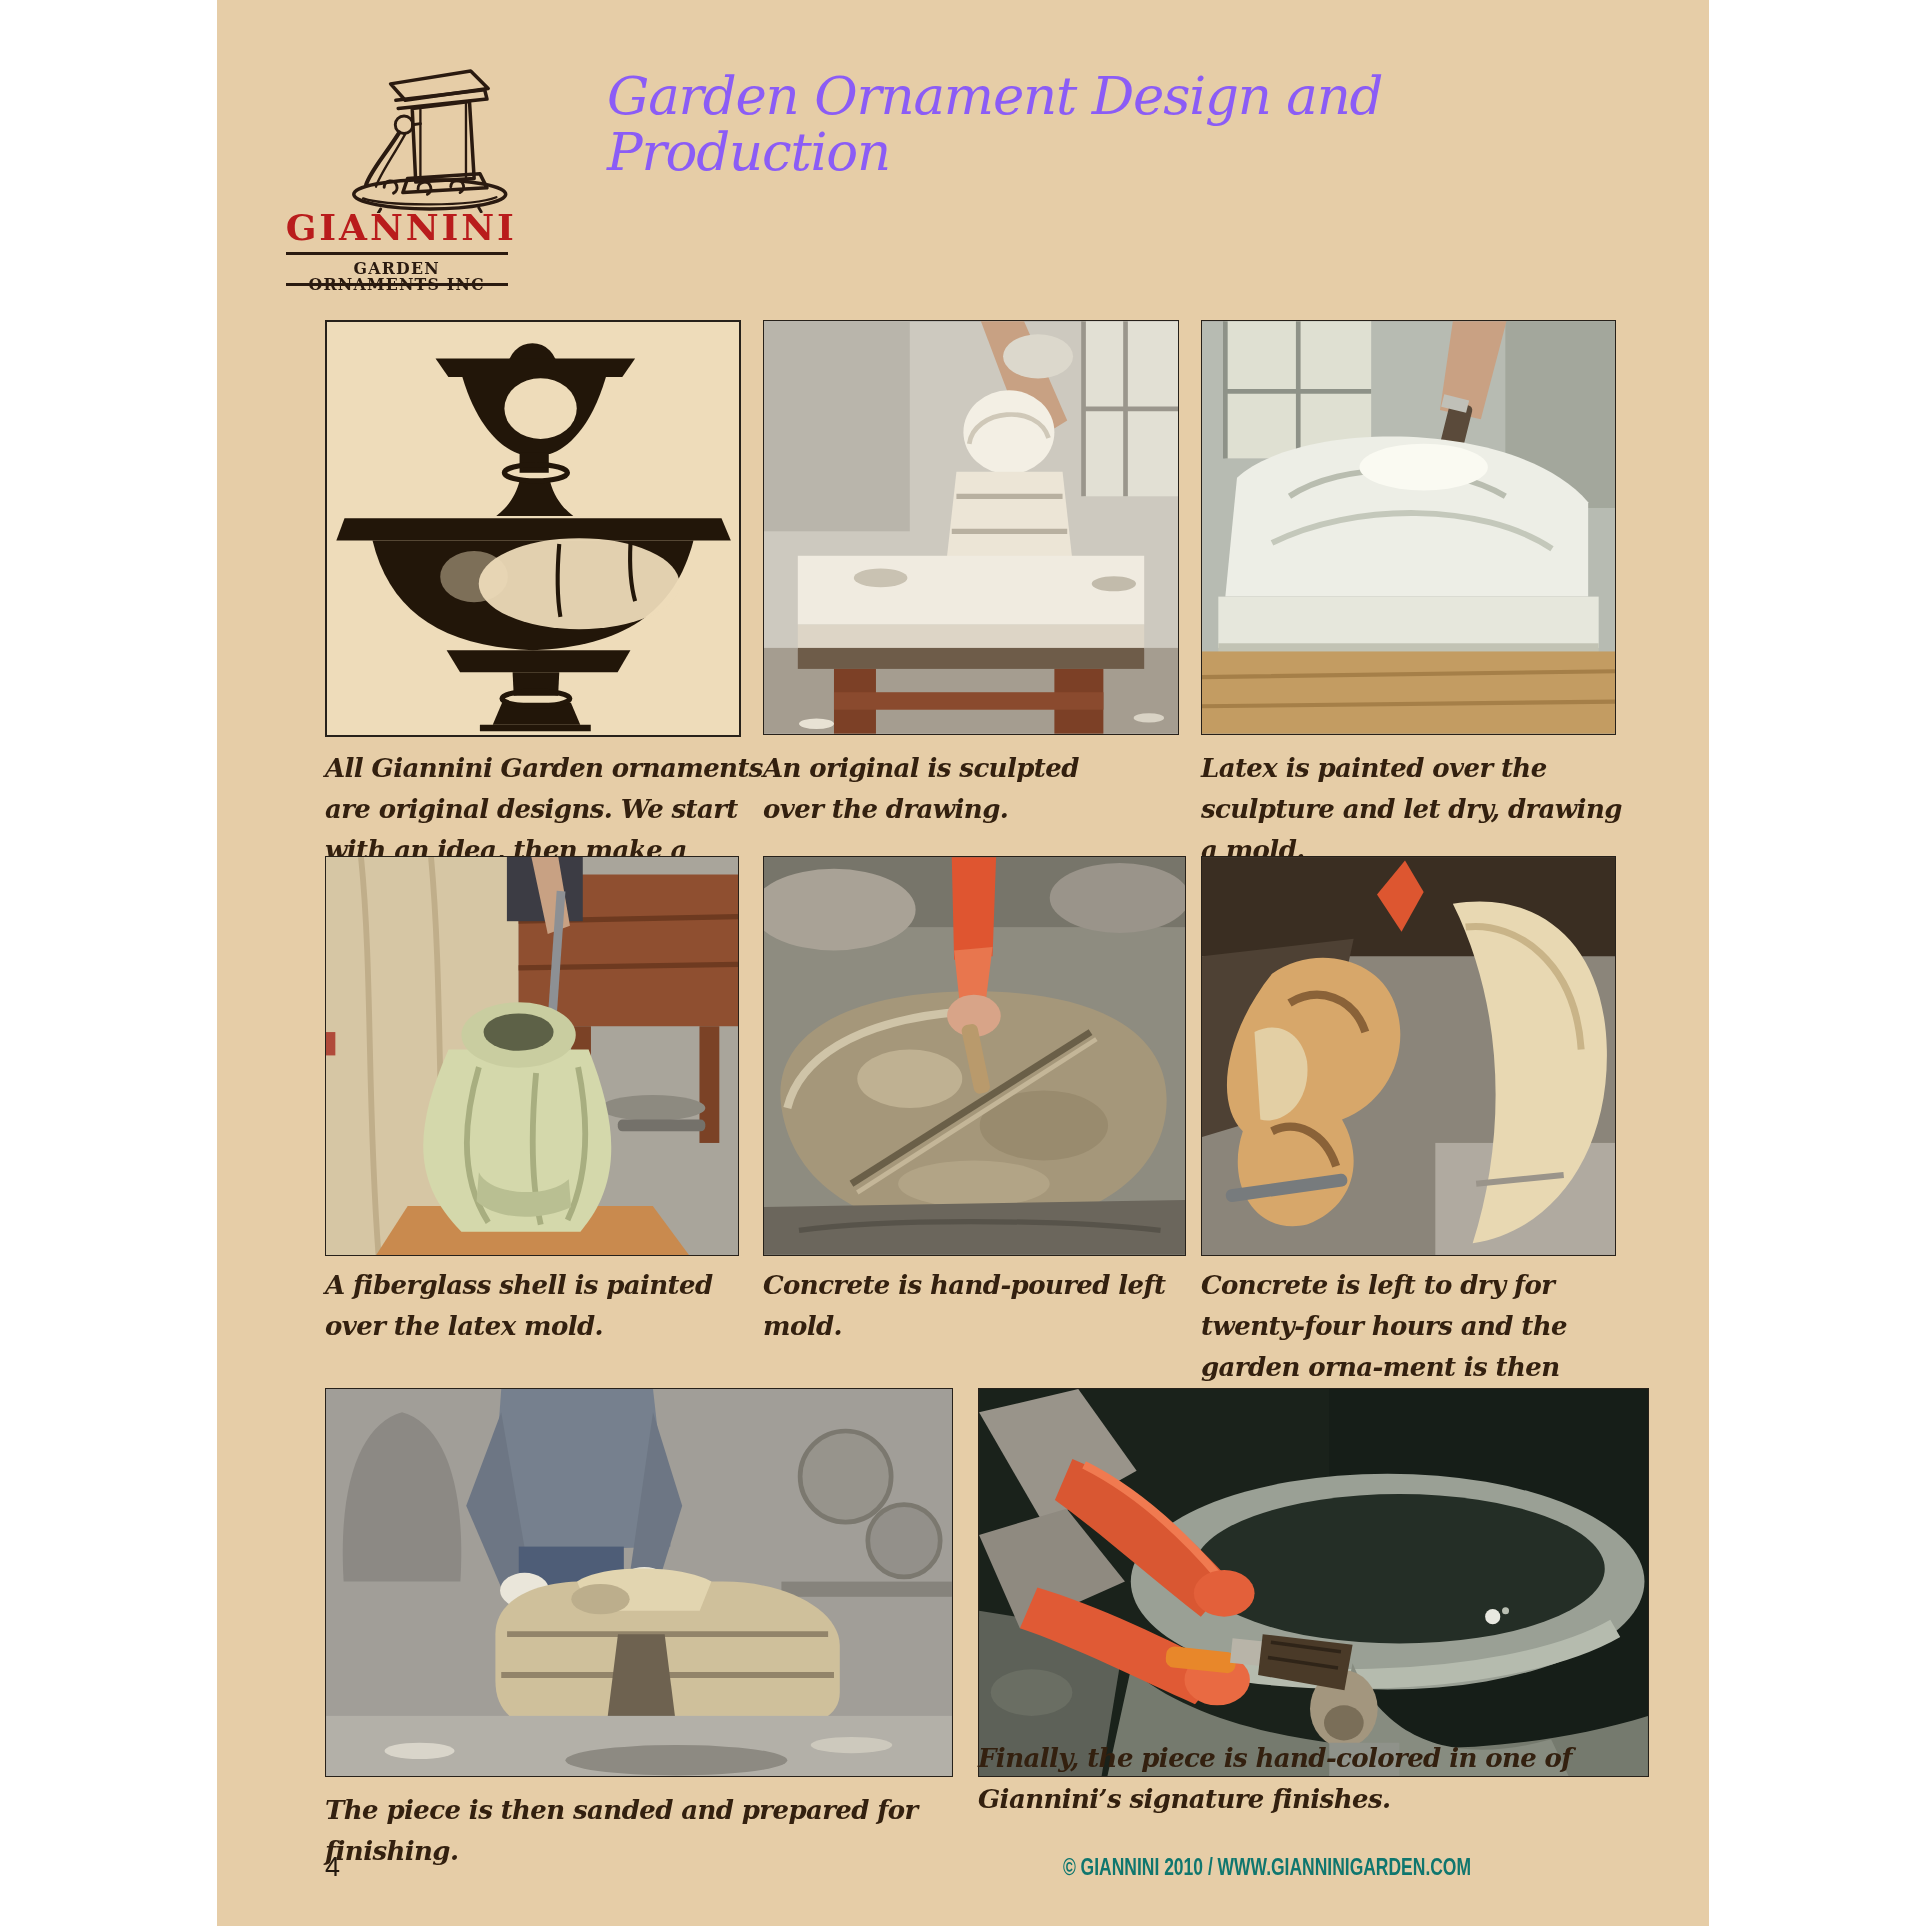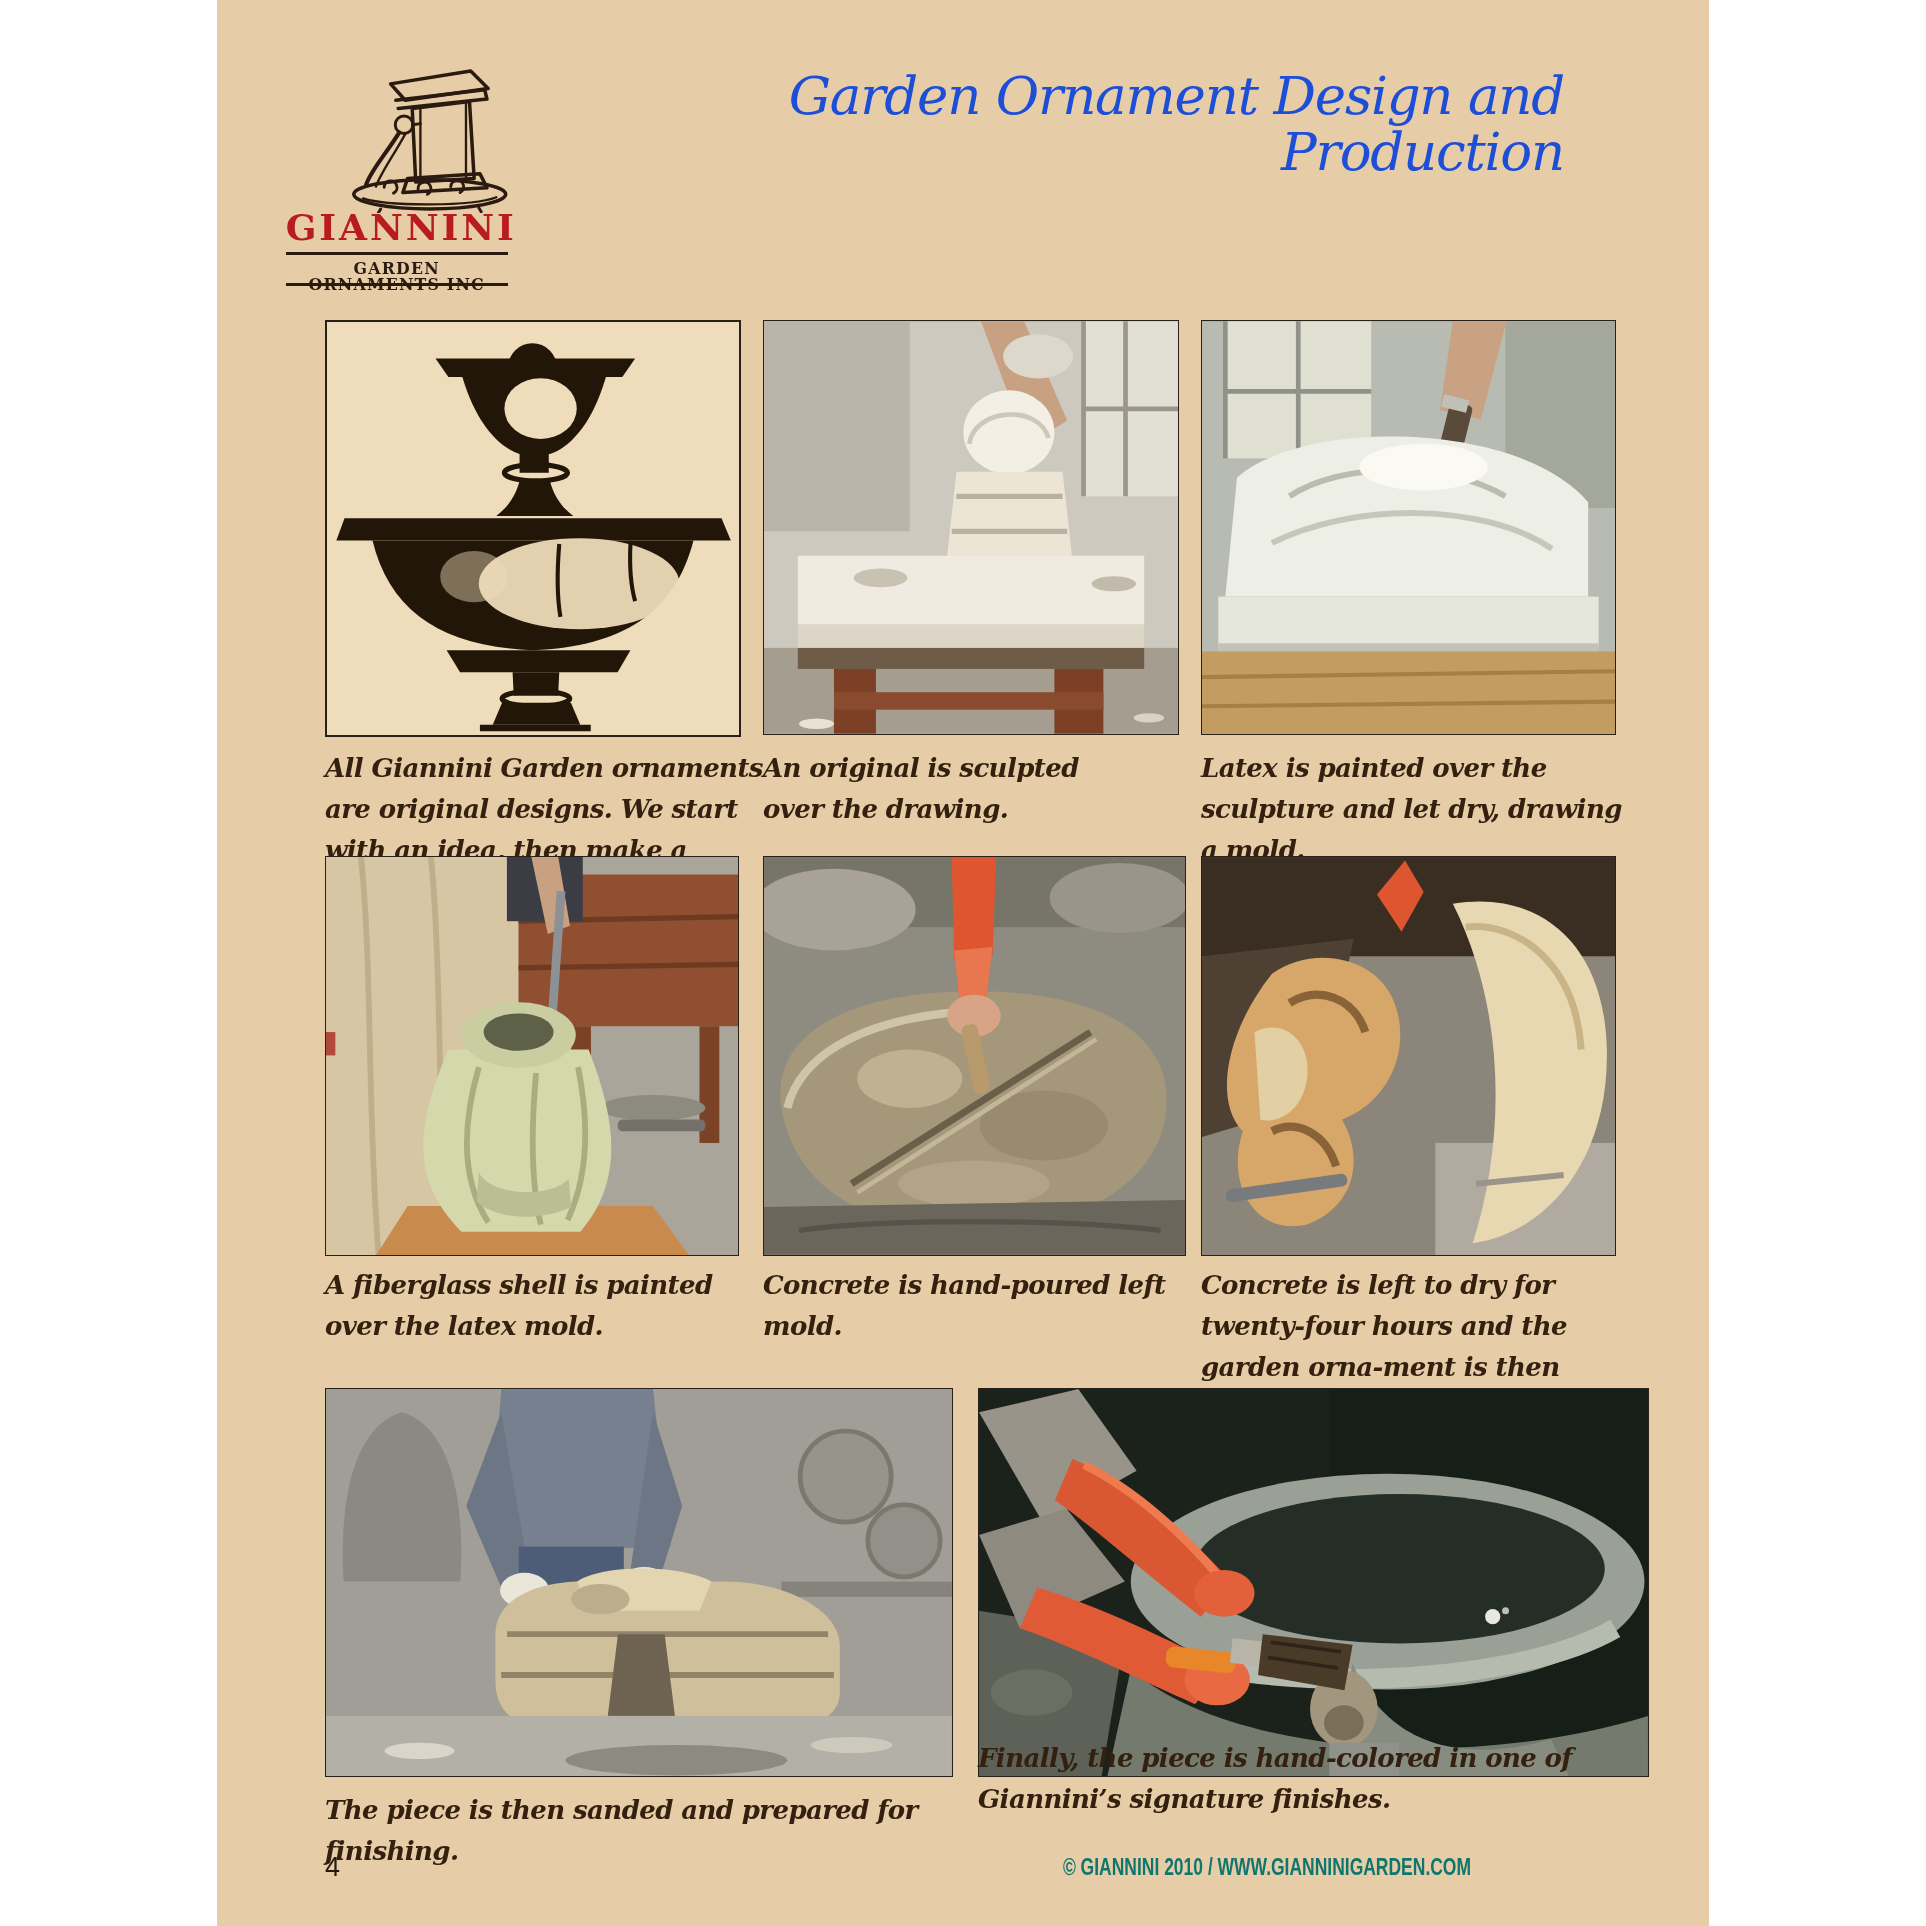--- a/index.html
+++ b/index.html
@@ -6,22 +6,22 @@
   body{
     width:1926px;height:1926px;position:relative;background:#ffffff;
     font-family:"DejaVu Serif", serif;
   }
   .paper{
     position:absolute;left:217px;top:0;width:1492px;height:1926px;
     background:#e6cda7;
   }
   .abs{position:absolute;}
   .title{
-    position:absolute;left:607px;top:68px;width:957px;text-align:right;
-    font:italic 400 53px/1.05 "DejaVu Serif", serif;color:#1d4ed8;letter-spacing:-1.2px;
+    position:absolute;left:607px;top:68px;width:957px;text-align:left;
+    font:italic 400 53px/1.05 "DejaVu Serif", serif;color:#8b5cf6;letter-spacing:-1.2px;
   }
   .logo-wrap{position:absolute;left:274px;top:64px;width:245px;}
   .logo-word{
     position:absolute;left:11.7px;top:145px;width:222px;text-align:center;
     font:600 36px/1 "DejaVu Serif", serif;color:#b91c1c;letter-spacing:2.9px;
   }
   .logo-rule1{position:absolute;left:11.7px;top:188px;width:222px;height:2.9px;background:#2a1a10;}
   .logo-sub{
     position:absolute;left:11.7px;top:197px;width:222px;text-align:center;
     font:700 15.8px/1 "DejaVu Serif", serif;color:#2a1a10;letter-spacing:1.2px;

